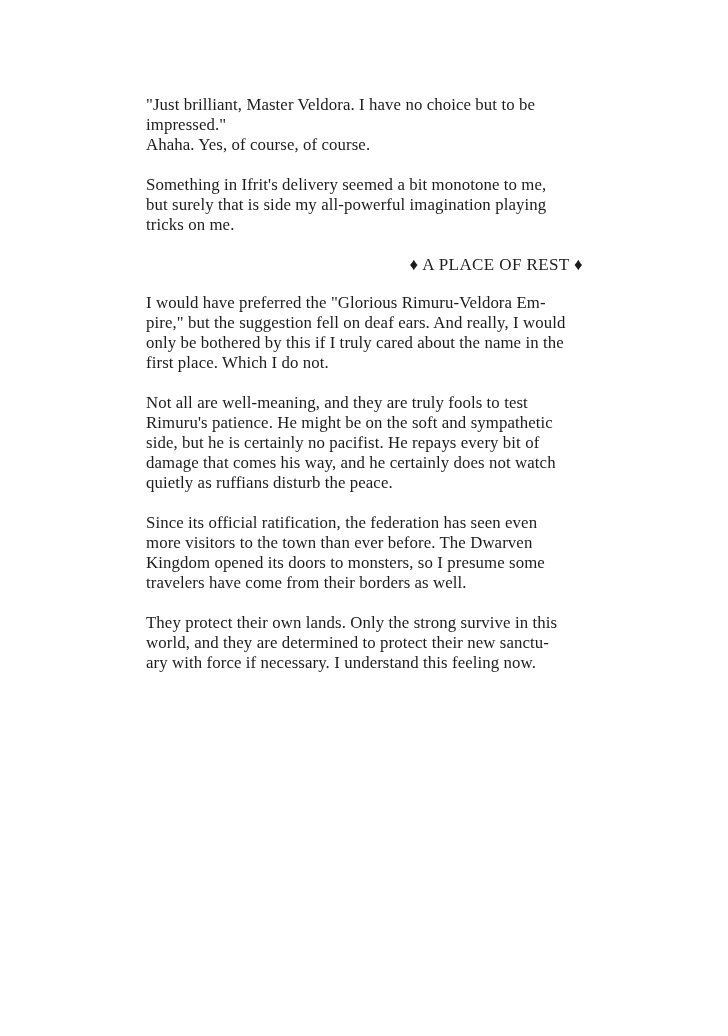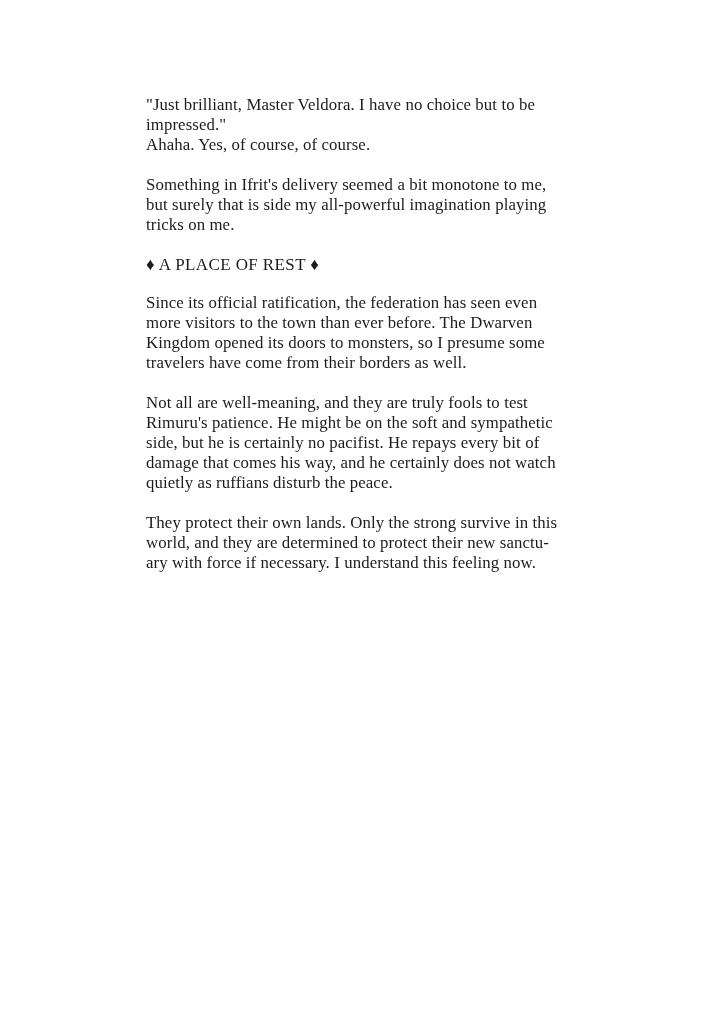--- a/index.html
+++ b/index.html
@@ -30,21 +30,21 @@
   }
   .para {
     margin: 0 0 20px 0;
     white-space: pre;      
     letter-spacing: 0.1px;
   }
   .section-heading {
     margin: 20px 0 18px 0;
     font-size: 17px;
     font-weight: normal;
-    text-align: left;
+    text-align: right;
     letter-spacing: 0.4px;
     white-space: pre;
   }
 </style>
 </head>
 <body style="background: rgb(255, 255, 255);">
 
 <main class="page" style="color: rgb(28, 28, 28);">
   <div class="text-column">
 
@@ -53,31 +53,35 @@
 Ahaha. Yes, of course, of course.</p>
 
     <p class="para">Something in Ifrit's delivery seemed a bit monotone to me,
 but surely that is side my all-powerful imagination playing
 tricks on me.</p>
 
 
     <h2 class="section-heading">♦ A PLACE OF REST ♦</h2>
 
 
-
-    <p class="para">Since its official ratification, the federation has seen even
-more visitors to the town than ever before. The Dwarven
-Kingdom opened its doors to monsters, so I presume some
-travelers have come from their borders as well.</p>
+    <p class="para">I would have preferred the "Glorious Rimuru-Veldora Em-
+pire," but the suggestion fell on deaf ears. And really, I would
+only be bothered by this if I truly cared about the name in the
+first place. Which I do not.</p>
 
     <p class="para">Not all are well-meaning, and they are truly fools to test
 Rimuru's patience. He might be on the soft and sympathetic
 side, but he is certainly no pacifist. He repays every bit of
 damage that comes his way, and he certainly does not watch
 quietly as ruffians disturb the peace.</p>
+
+    <p class="para">Since its official ratification, the federation has seen even
+more visitors to the town than ever before. The Dwarven
+Kingdom opened its doors to monsters, so I presume some
+travelers have come from their borders as well.</p>
 
 
     <p class="para">They protect their own lands. Only the strong survive in this
 world, and they are determined to protect their new sanctu-
 ary with force if necessary. I understand this feeling now.</p>
 
   </div>
 </main>
 
 </body></html>

